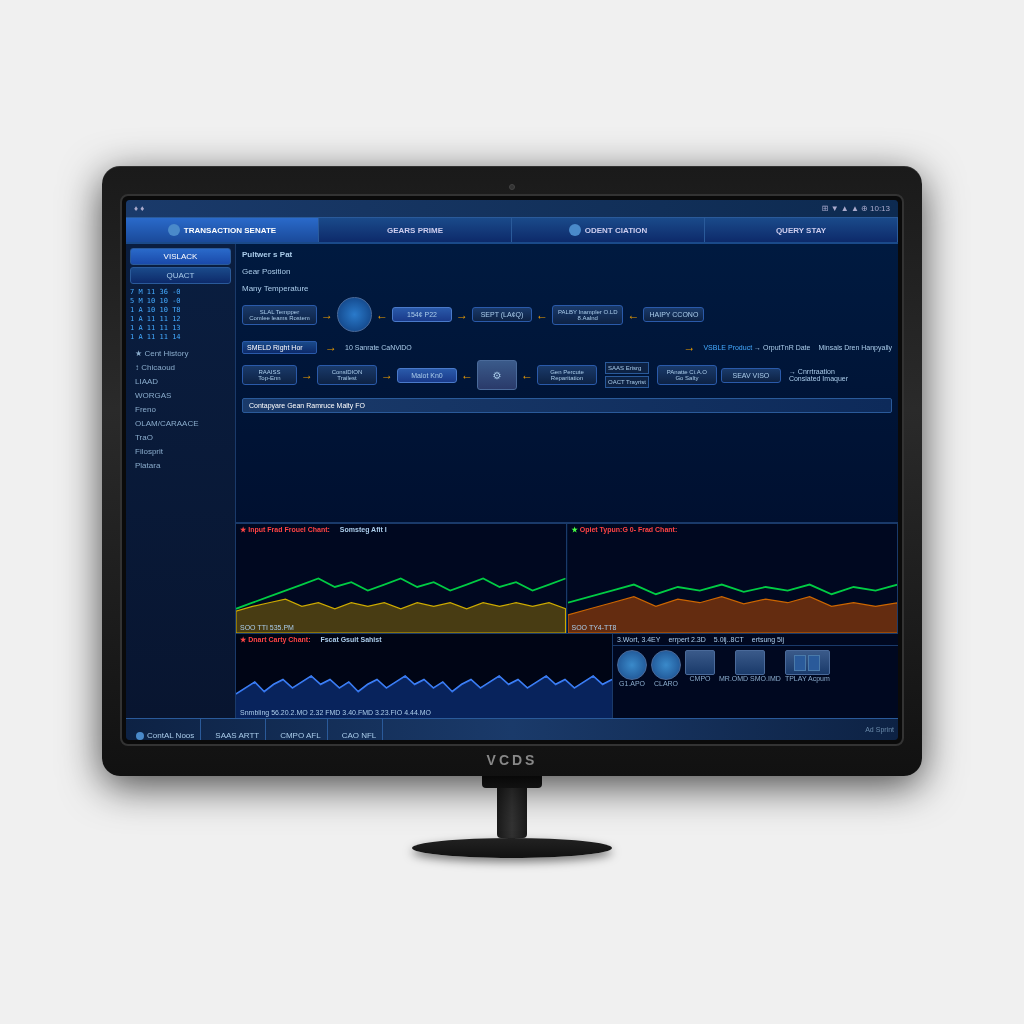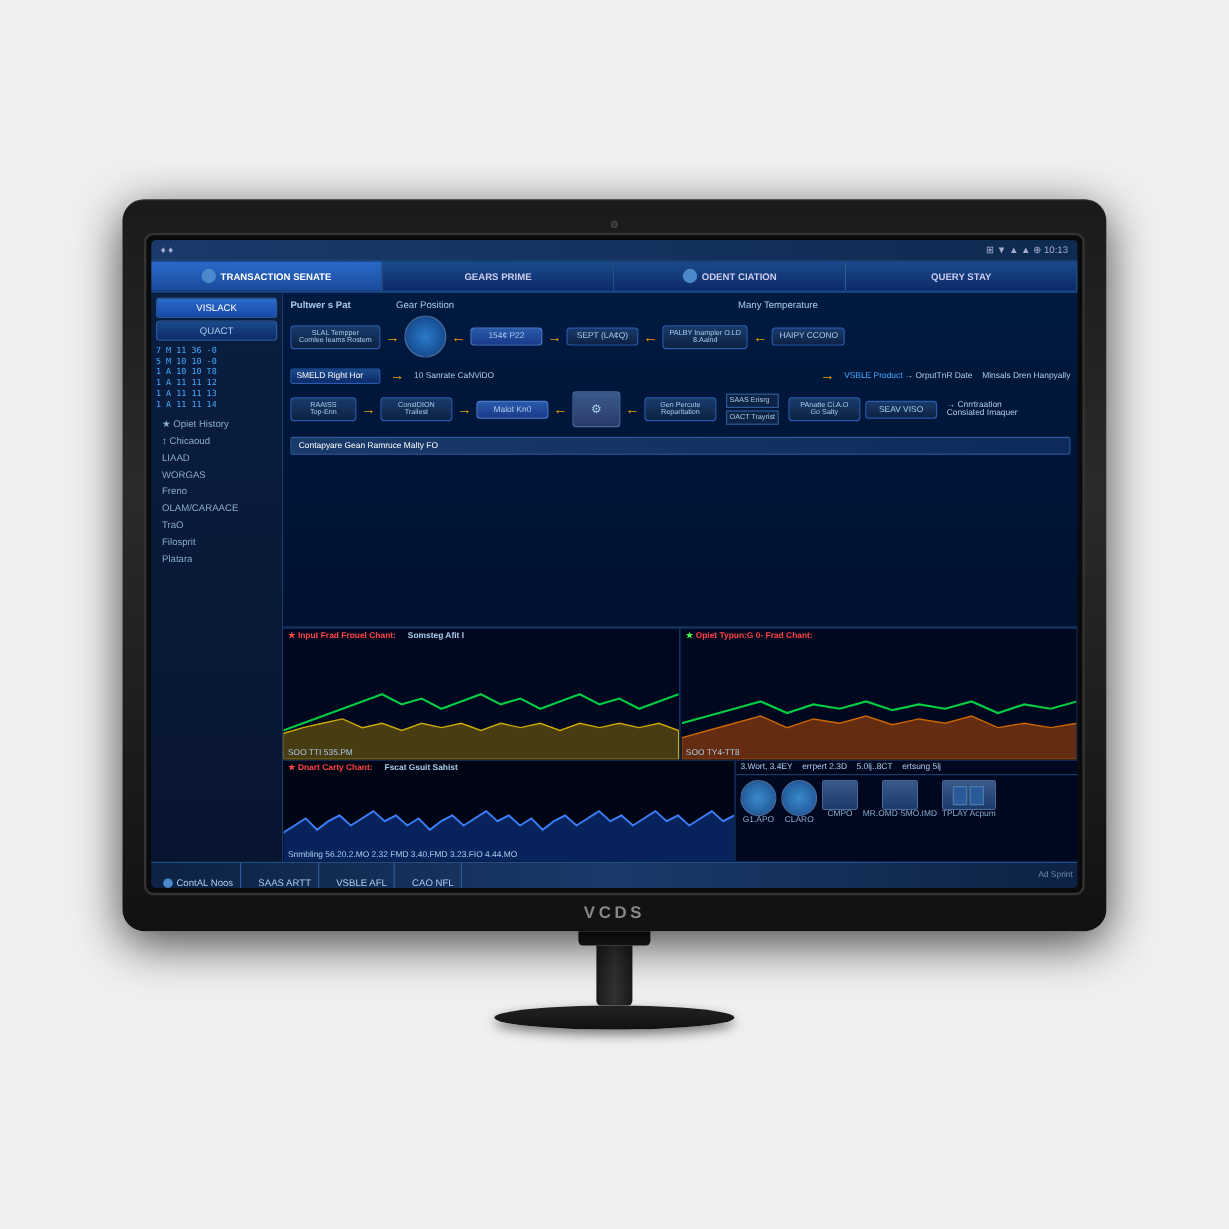--- a/index.html
+++ b/index.html
@@ -402,21 +402,21 @@
             <div class="sidebar-matrix">
               <div>7 M 11 36 -0</div>
               <div>5 M 10 10 -0</div>
               <div>1 A 10 10 T8</div>
               <div>1 A 11 11 12</div>
               <div>1 A 11 11 13</div>
               <div>1 A 11 11 14</div>
             </div>
 
             <div class="sidebar-item">
-              <span>★ </span><span>Opiet History</span>
+              <span>★ </span><span>Cent History</span>
             </div>
             <div class="sidebar-item">
               <span>↕ </span><span>Chicaoud</span>
             </div>
             <div class="sidebar-item">
               <span>LIAAD</span>
             </div>
             <div class="sidebar-item">
               <span>WORGAS</span>
             </div>
@@ -434,21 +434,21 @@
             </div>
             <div class="sidebar-item">
               <span>Platara</span>
             </div>
           </div>
 
           <div class="main-area">
 
             <div class="diagram-area">
 
-              <div style="display:flex; align-items:flex-start; margin-bottom:4px; gap:8px;">
+              <div style="display:flex; align-items:flex-start; margin-bottom:4px; gap:8px;flex-direction:column;">
                 <div style="font-size:8px;color:#aaccea;font-weight:bold;min-width:80px;">
                   <span>Pultwer s Pat</span>
                 </div>
                 <div style="flex:1;font-size:8px;color:#aaccea;text-align:left;">Gear Position</div>
                 <div style="flex:1;font-size:8px;color:#aaccea;text-align:left;">Many Temperature</div>
               </div>
 
               <div class="flow-row">
                 <div class="flow-box" style="font-size:6px;min-width:75px;">SLAL Tempper<br>Comlee leams Rostem</div>
                 <div class="flow-arrow">→</div>
@@ -589,21 +589,21 @@
 
         <div class="status-bar-bottom">
           <div class="status-item">
             <div class="status-dot"></div>
             <span>ContAL Noos</span>
           </div>
           <div class="status-item">
             <span>SAAS ARTT</span>
           </div>
           <div class="status-item">
-            <span>VSBLE AFL</span>
+            <span>CMPO AFL</span>
           </div>
           <div class="status-item">
             <span>CAO NFL</span>
           </div>
           <div style="margin-left:auto;font-size:7px;color:#6a8aaa;">Ad Sprint</div>
         </div>
 
       </div>
     </div>
 

